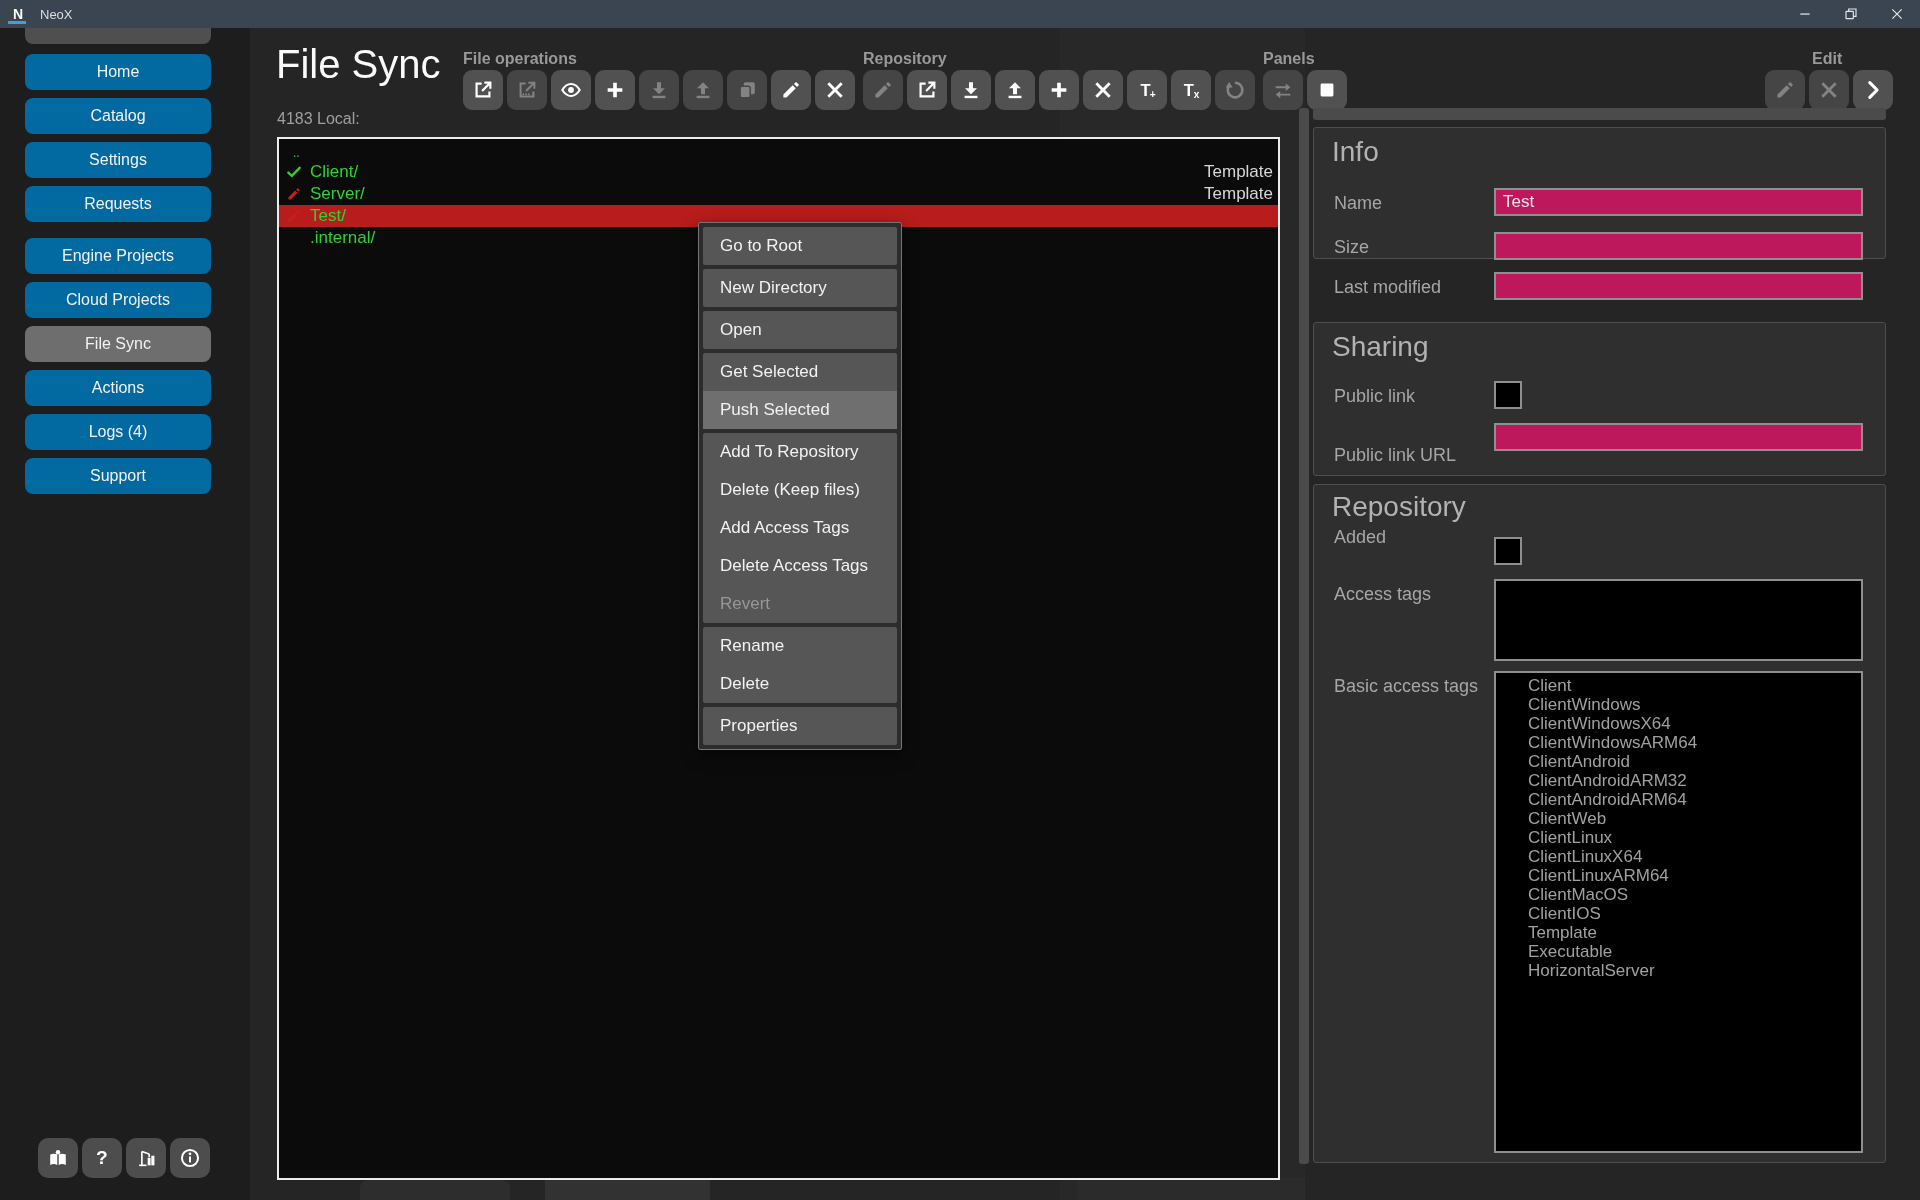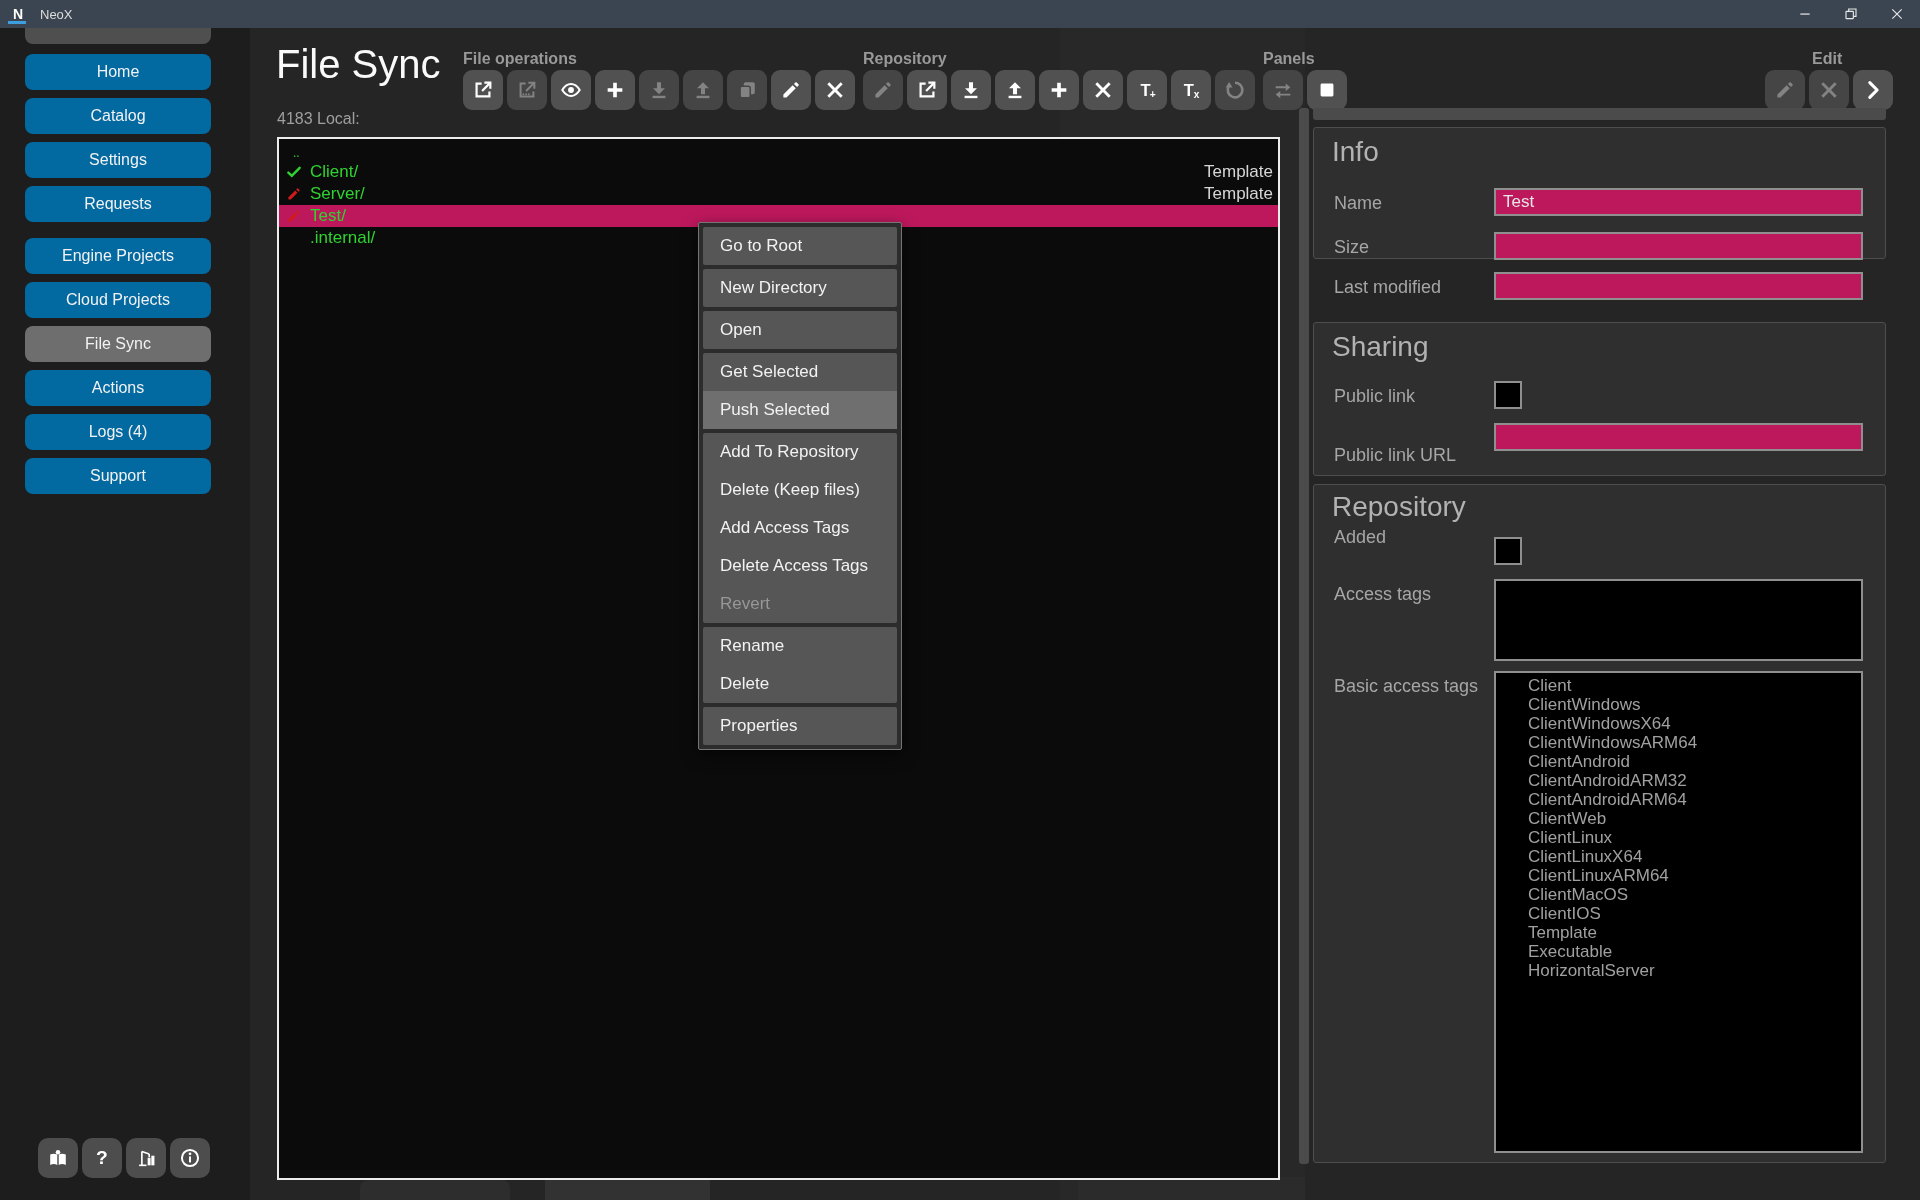--- a/index.html
+++ b/index.html
@@ -33,21 +33,21 @@
   .tbtn{width:40px;height:40px;border-radius:9px;background:#515151;color:#fff;
         display:flex;align-items:center;justify-content:center;}
   .tbtn.disabled{background:#454545;color:#838383;}
 
   
   #local-label{position:absolute;left:277px;top:110px;color:#9f9f9f;font-size:16px;}
   #file-list{position:absolute;left:277px;top:137px;width:1003px;height:1043px;background:#0b0b0b;
              border:2px solid #ececec;box-sizing:border-box;padding-top:5px;}
   .frow{position:relative;height:22px;display:flex;align-items:center;color:#2fd32f;font-size:17px;}
   .frow.up{height:17px;font-size:12px;padding-left:10px;}
-  .frow.selected{background:#be185d;}
+  .frow.selected{background:#b91c1c;}
   .frow .ficon{width:20px;margin-left:7px;display:flex;align-items:center;}
   .frow .flabel{margin-left:4px;}
   .frow.noicon .flabel{margin-left:31px;}
   .frow .rlabel{position:absolute;right:5px;color:#d6d6d6;font-size:17px;}
 
   
   #ctx-menu{position:absolute;left:698px;top:222px;width:204px;background:#2c2c2c;border:1px solid #757575;
             border-radius:2px;padding:4px;box-sizing:border-box;z-index:40;box-shadow:0 5px 16px rgba(0,0,0,.55);}
   .menu-group{background:#565656;border-radius:2px;margin-bottom:4px;}
   .menu-group:last-child{margin-bottom:0;}

